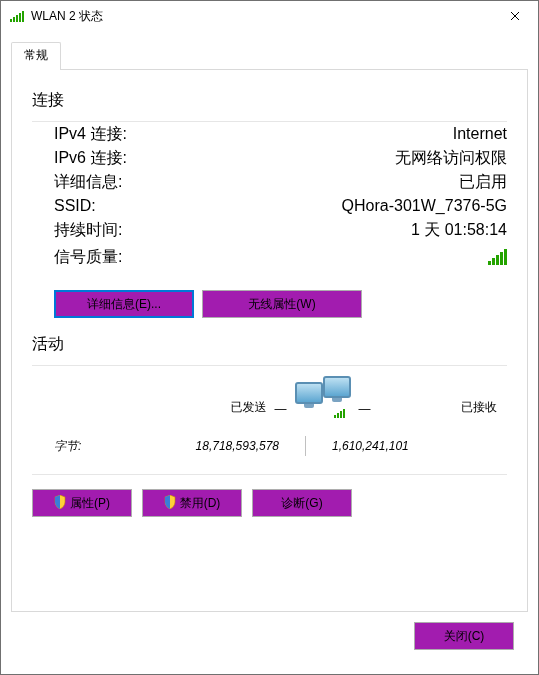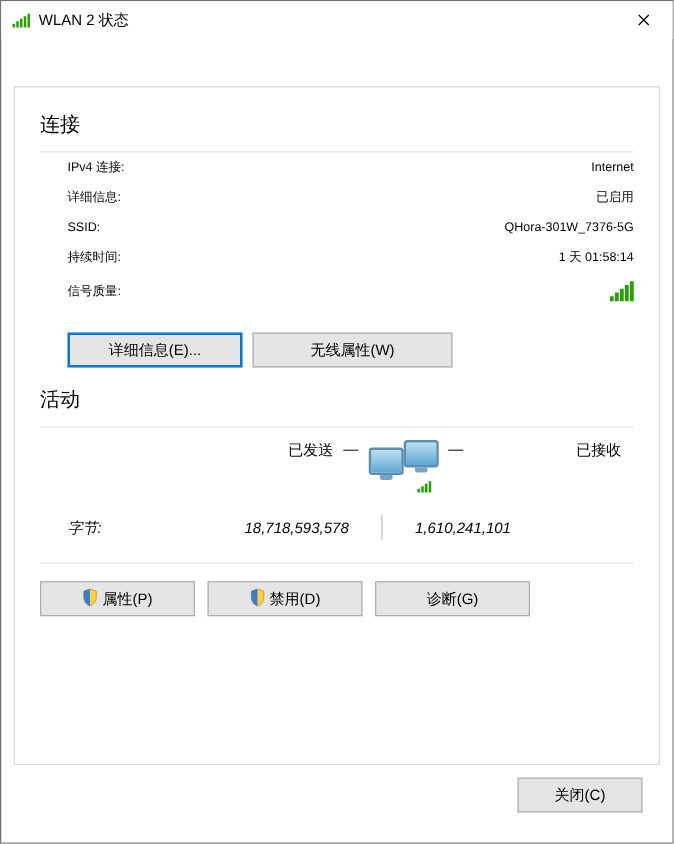--- a/index.html
+++ b/index.html
@@ -1,53 +1,53 @@
 <!DOCTYPE html>
 <html><head>
 <meta charset="utf-8">
 <style>
 * { box-sizing: border-box; margin: 0; padding: 0; font-family: "Microsoft YaHei", "Segoe UI", Tahoma, sans-serif; }
 body { background: #fff; width: 539px; height: 675px; overflow: hidden; }
-.window { width: 539px; height: 675px; border: 1px solid #707070; background: #fff; display: flex; flex-direction: column; gap: 28px; }
+.window { width: 539px; height: 675px; border: 1px solid #707070; background: #fff; display: flex; flex-direction: column; }
 .titlebar { height: 30px; display: flex; align-items: center; padding: 0 0 0 8px; background: #fff; }
 .titlebar .title-icon { width: 16px; height: 16px; margin-right: 6px; }
 .titlebar .title-text { font-size: 12px; color: #000; flex: 1; }
 .titlebar .close-btn { width: 46px; height: 30px; display: flex; align-items: center; justify-content: center; cursor: pointer; }
 .body-area { flex: 1; padding: 10px; display: flex; flex-direction: column; }
 .tab-header { display: flex; position: relative; z-index: 2; }
 .tab { font-size: 12px; padding: 4px 12px 6px 12px; border: 1px solid #d9d9d9; border-bottom: none; background: #fff; border-radius: 2px 2px 0 0; position: relative; top: 1px; }
 .tab-panel { flex: 1; border: 1px solid #d9d9d9; padding: 20px 20px 14px 20px; font-size: 12px; display: flex; flex-direction: column; }
 .group-label { font-size: 16px; margin-bottom: 10px; }
 .divider { height: 1px; background: #e6e6e6; }
 .kv-list { margin: 0 0 8px 22px; }
 .kv-row { display: flex; justify-content: space-between; align-items: center; height: 24px; }
-.kv-row .k, .kv-row .v { font-size: 10px; }
+.kv-row .k, .kv-row .v { font-size: 16px; }
 .signal-bars { display: flex; align-items: flex-end; gap: 1px; }
 .signal-bars span { width: 3px; background: #24a300; }
 .signal-bars .b1 { height: 4px; }
 .signal-bars .b2 { height: 7px; }
 .signal-bars .b3 { height: 10px; }
 .signal-bars .b4 { height: 13px; }
 .signal-bars .b5 { height: 16px; }
 .btn-row { display: flex; gap: 8px; margin: 10px 0 16px 22px; }
-button.btn { font-size: 12px; height: 28px; border: 1px solid #adadad; background: #e5e5e5; padding: 0 10px; cursor: pointer; display: flex; align-items: center; justify-content: center; gap: 4px; font-family: inherit; }
+button.btn { font-size: 12px; height: 28px; border: 1px solid #adadad; background: #a21caf; padding: 0 10px; cursor: pointer; display: flex; align-items: center; justify-content: center; gap: 4px; font-family: inherit; }
 button.btn.focus { border: 2px solid #0078d7; padding: 0 9px; }
 .activity-icon-wrap { display: flex; justify-content: center; }
-.activity-header { display: flex; align-items: flex-start; margin: 10px 0 6px 0; }
+.activity-header { display: flex; align-items: flex-end; margin: 10px 0 6px 0; }
 .activity-header .spacer-left { width: 116px; }
 .activity-header .sent-lbl { flex: 1; text-align: right; }
 .activity-header .dash { margin: 0 8px; }
 .activity-header .recv-lbl { flex: 1; text-align: right; margin-right: 10px; }
 .activity-bytes { display: flex; align-items: center; margin: 14px 0 18px 0; font-style: italic; }
 .activity-bytes .lbl { width: 60px; margin-left: 22px; }
 .activity-bytes .val-left { flex: 1; text-align: right; }
 .activity-bytes .sep { width: 1px; height: 20px; background: #c0c0c0; margin: 0 26px; }
 .activity-bytes .val-right { flex: 1; text-align: left; margin-right: 10px; }
 .bottom-btns { display: flex; gap: 10px; margin-left: 0; }
-.bottom-btns button.btn { width: 124px; }
+.bottom-btns button.btn { width: 100px; }
 .footer { padding: 10px 14px 14px 0; display: flex; justify-content: flex-end; }
 .footer button.btn { width: 100px; }
 .shield-icon { width: 12px; height: 14px; }
 .activity-graphic { width: 56px; height: 40px; position: relative; }
 .activity-graphic .mon { position: absolute; width: 28px; height: 22px; border: 2px solid #5a8fb3; border-radius: 3px; background: linear-gradient(#bde0f2,#5da6d1); }
 .activity-graphic .mon::after { content: ""; position: absolute; left: 50%; transform: translateX(-50%); bottom: -6px; width: 10px; height: 4px; background: #7aa3c2; border-radius: 0 0 2px 2px; }
 .activity-graphic .mon1 { left: 0; top: 6px; }
 .activity-graphic .mon2 { right: 0; top: 0; }
 .activity-graphic .link-bars { position: absolute; bottom: -2px; right: 6px; display: flex; align-items: flex-end; gap: 1px; }
 .activity-graphic .link-bars i { width: 2px; background: #24a300; }
@@ -75,30 +75,37 @@
     </span>
     <span class="title-text">WLAN 2 状态</span>
     <div class="close-btn">
       <svg width="10" height="10" viewBox="0 0 10 10">
           <path d="M1 1 L9 9 M9 1 L1 9" stroke="#000" stroke-width="1"></path>
         </svg>
     </div>
   </div>
 
   <div class="body-area">
+    <div class="tab-header">
+      <div class="tab">常规</div>
+    </div>
 
     <div class="tab-panel">
 
       <div class="group-label">连接</div>
       <div class="divider"></div>
 
       <div class="kv-list">
         <div class="kv-row">
           <span class="k">IPv4 连接:</span>
           <span class="v">Internet</span>
+        </div>
+        <div class="kv-row">
+          <span class="k">IPv6 连接:</span>
+          <span class="v">无网络访问权限</span>
         </div>
         <div class="kv-row">
           <span class="k">详细信息:</span>
           <span class="v">已启用</span>
         </div>
         <div class="kv-row">
           <span class="k">SSID:</span>
           <span class="v">QHora-301W_7376-5G</span>
         </div>
         <div class="kv-row">

